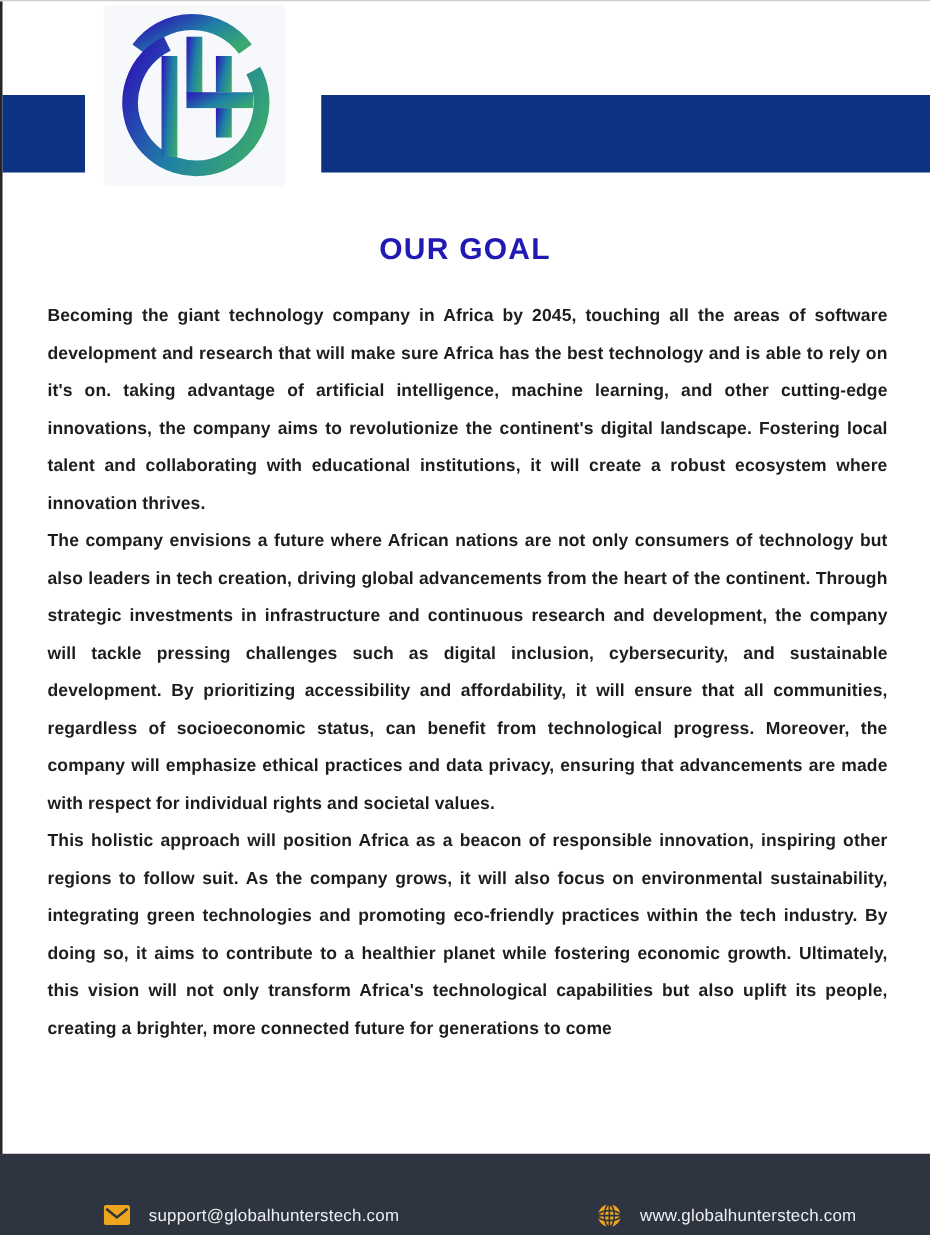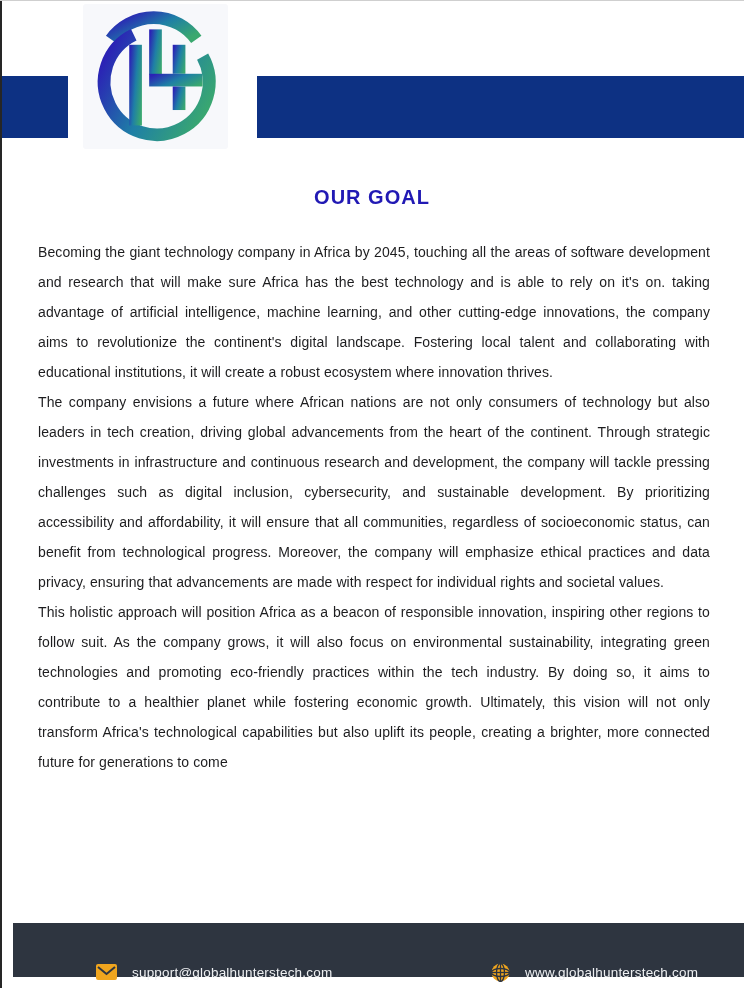--- a/index.html
+++ b/index.html
@@ -15,33 +15,33 @@
   .bar-left{left:2px;width:66px;}
   .bar-right{left:257px;right:0;}
   .logo-box{
     position:absolute;left:83px;top:3px;width:145px;height:145px;
     background:#f7f8fb;border-radius:3px;
     display:flex;align-items:center;justify-content:center;
   }
   .page-title{
     position:absolute;top:185px;left:0;right:0;
     text-align:center;
-    font-size:20px;font-weight:800;letter-spacing:1px;
+    font-size:24px;font-weight:800;letter-spacing:1px;
     color:var(--title-color,#2119b4);
   }
   .content{position:absolute;top:236px;left:38px;width:672px;}
   .content p{
     margin:0;text-align:justify;
-    font-size:14px;line-height:30px;font-weight:400;
+    font-size:14px;line-height:30px;font-weight:700;
     color:var(--body-color,#1d1d1f);
     letter-spacing:0.1px;
   }
   .content p.gap{}
   .footer{
-    position:absolute;left:13px;right:0;top:922px;height:54px;
+    position:absolute;left:0;right:0;top:922px;height:66px;
     background:var(--footer-bg,#2e3540);
     padding-left:40px;
   }
   .f-item{
     position:absolute;top:40px;height:18px;
     display:flex;align-items:center;gap:15px;
   }
   .f-email{left:83px;}
   .f-web{left:478px;}
   .f-text{

